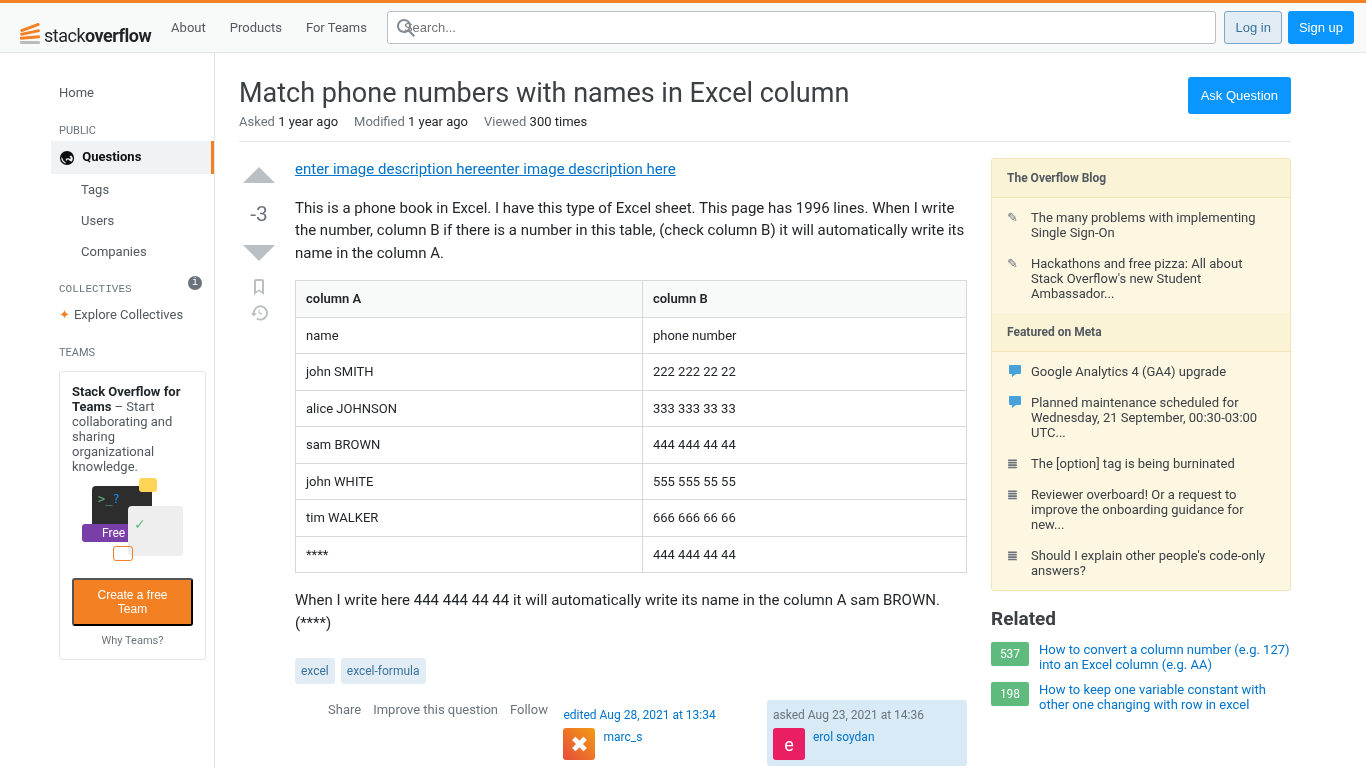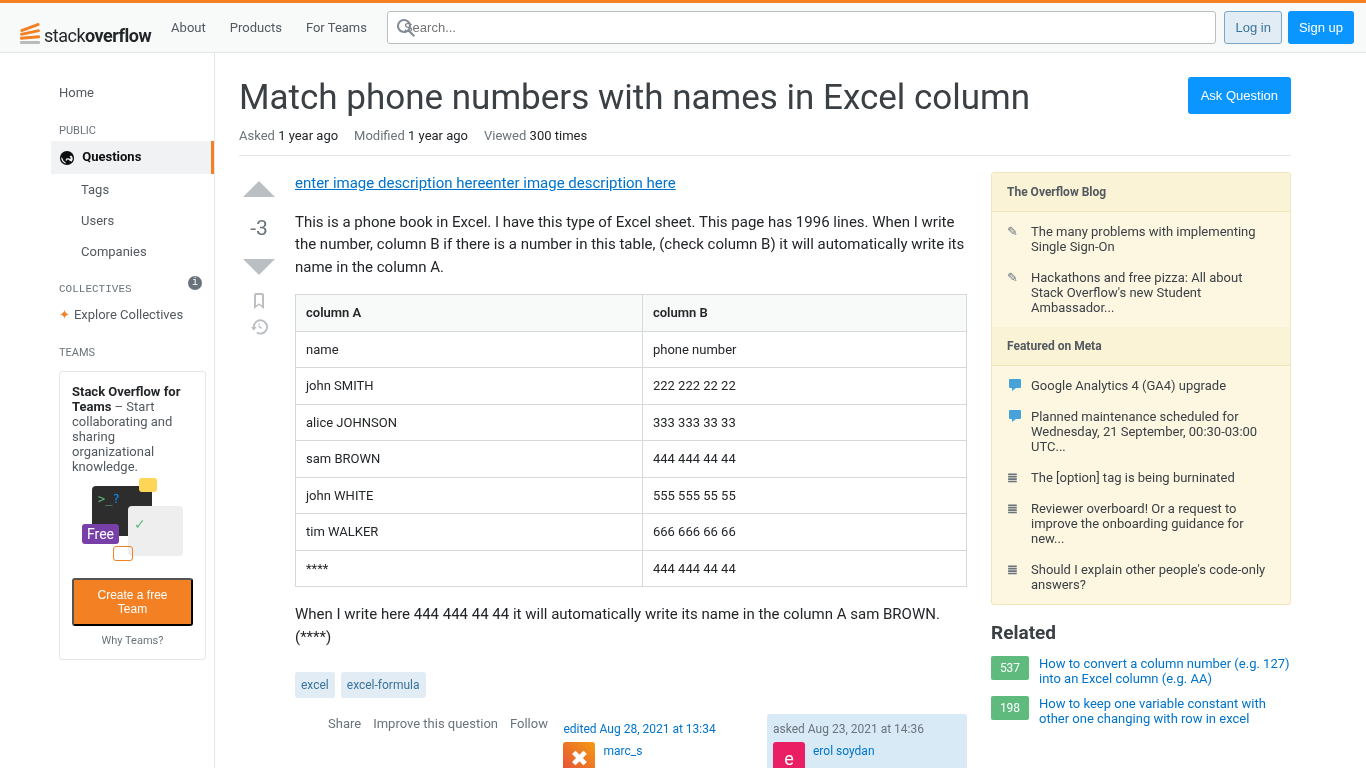--- a/index.html
+++ b/index.html
@@ -41,31 +41,31 @@
     .ls-collectives-row { display: flex; align-items: center; justify-content: space-between; padding-right: 12px; font-family: Liberation Mono, monospace; }
     .ls-star { color: #f48024; margin-right: 4px; }
     .info-circle { width: 14px; height: 14px; border-radius: 50%; background: #6a737c; color: #fff; font-size: 10px; display: inline-flex; align-items: center; justify-content: center; }
     
     .teams-box { margin: 8px; padding: 12px; border: 1px solid #e3e6e8; border-radius: 3px; font-size: 13px; color: #525960; }
     .teams-box strong { color: #232629; }
     .teams-illust { margin: 12px 0; height: 80px; position: relative; }
     .ill-dark { position: absolute; left: 20px; top: 0; width: 60px; height: 50px; background: #2d2d2d; border-radius: 4px; }
     .ill-prompt { color: #5eba7d; font-family: monospace; font-size: 12px; padding: 6px; }
     .ill-cursor { color: #0a95ff; }
-    .ill-badge { position: absolute; left: 10px; top: 38px; background: #773fa7; color: #fff; font-size: 14px; padding: 2px 5px; border-radius: 3px; text-align: center; }
+    .ill-badge { position: absolute; left: 10px; top: 38px; background: #773fa7; color: #fff; font-size: 12px; padding: 2px 20px; border-radius: 3px; text-align: center; }
     .ill-light { position: absolute; right: 10px; top: 20px; width: 55px; height: 50px; background: #eee; border-radius: 4px; }
     .ill-check { position: absolute; left: 6px; top: 10px; color: #5eba7d; font-size: 14px; }
     .ill-chat { position: absolute; left: -15px; bottom: -5px; width: 20px; height: 15px; border: 1.5px solid #f48024; border-radius: 3px; }
     .ill-chat2 { position: absolute; right: -5px; top: -8px; width: 18px; height: 14px; background: #ffd558; border-radius: 3px; }
     .why-link { display: block; text-align: center; font-size: 11px; color: #6a737c; margin-top: 8px; }
     
     
     .content { flex: 1; padding: 24px; max-width: calc(100% - 164px); }
     .question-header { display: flex; justify-content: space-between; align-items: flex-start; }
-    .question-title { font-size: 35px; font-weight: 400; color: #3b4045; margin-bottom: 10px; }
+    .question-title { font-size: 27px; font-weight: 400; color: #3b4045; margin-bottom: 4px; }
     .question-meta { display: flex; gap: 16px; font-size: 13px; color: #6a737c; padding-bottom: 12px; border-bottom: 1px solid #e3e6e8; margin-bottom: 16px; }
     .question-meta span.val { color: #232629; }
     
     .post-layout { display: flex; gap: 16px; }
     .vote-cell { width: 40px; flex-shrink: 0; display: flex; flex-direction: column; align-items: center; gap: 8px; color: #babfc4; }
     .vote-arrow { width: 36px; height: 36px; cursor: pointer; }
     .vote-count { font-size: 21px; color: #6a737c; }
     .bookmark, .history { cursor: pointer; }
     
     .post-body { flex: 1; font-size: 15px; line-height: 1.5; color: #232629; min-width: 0; }

